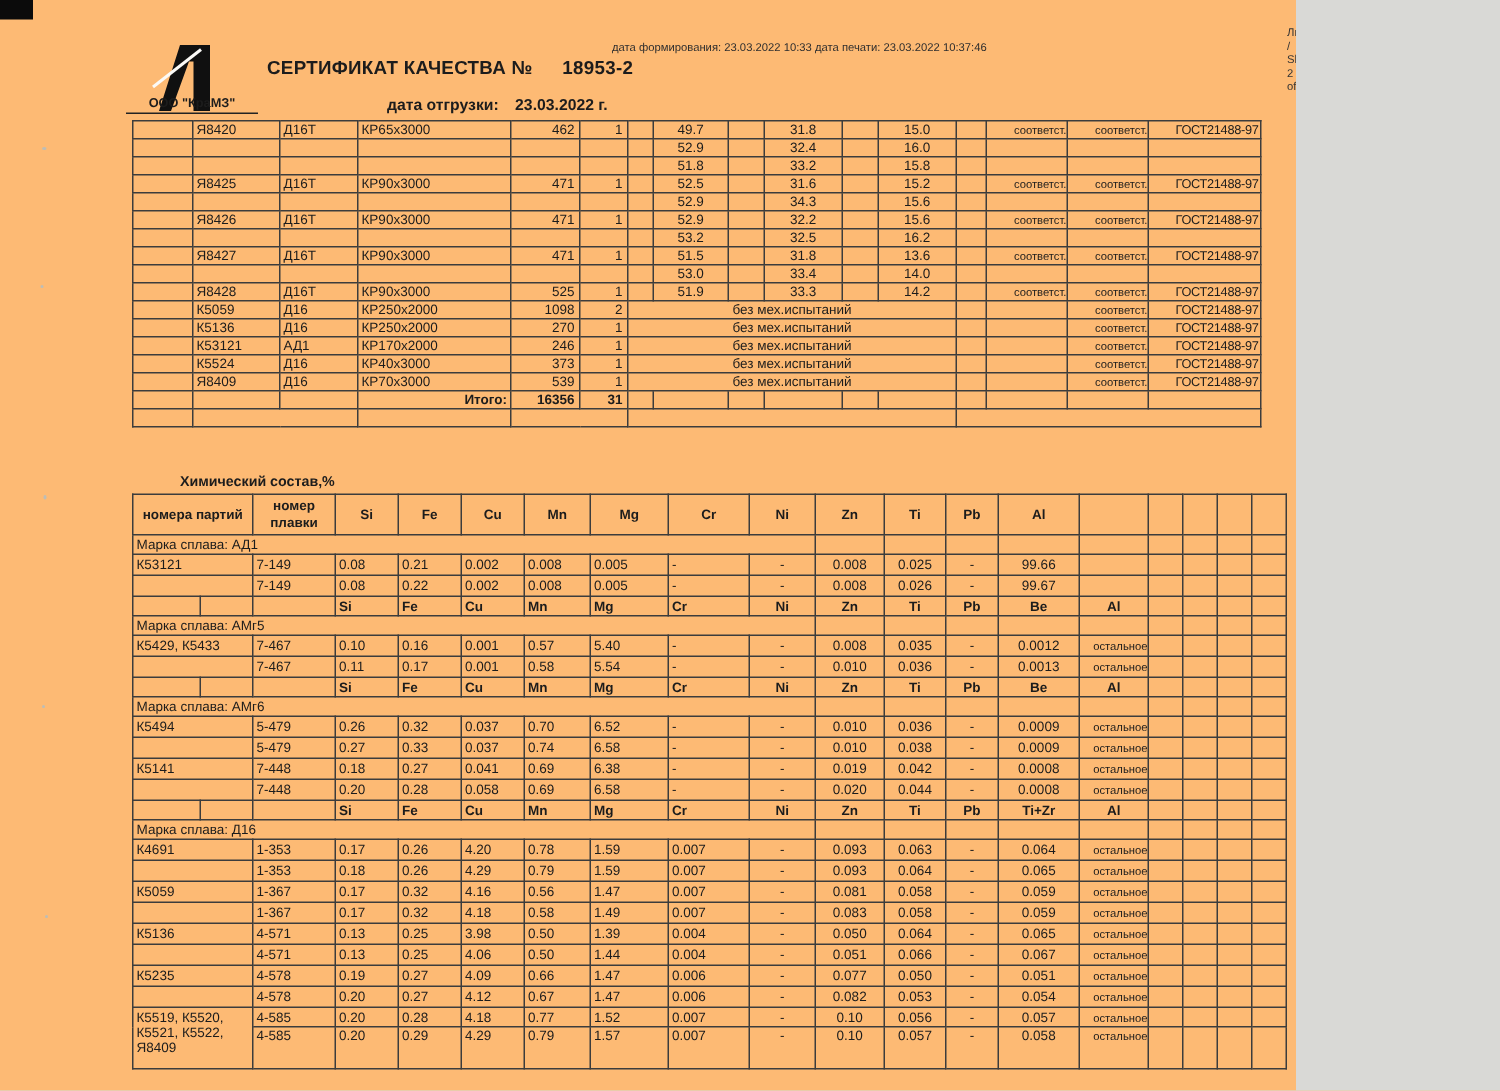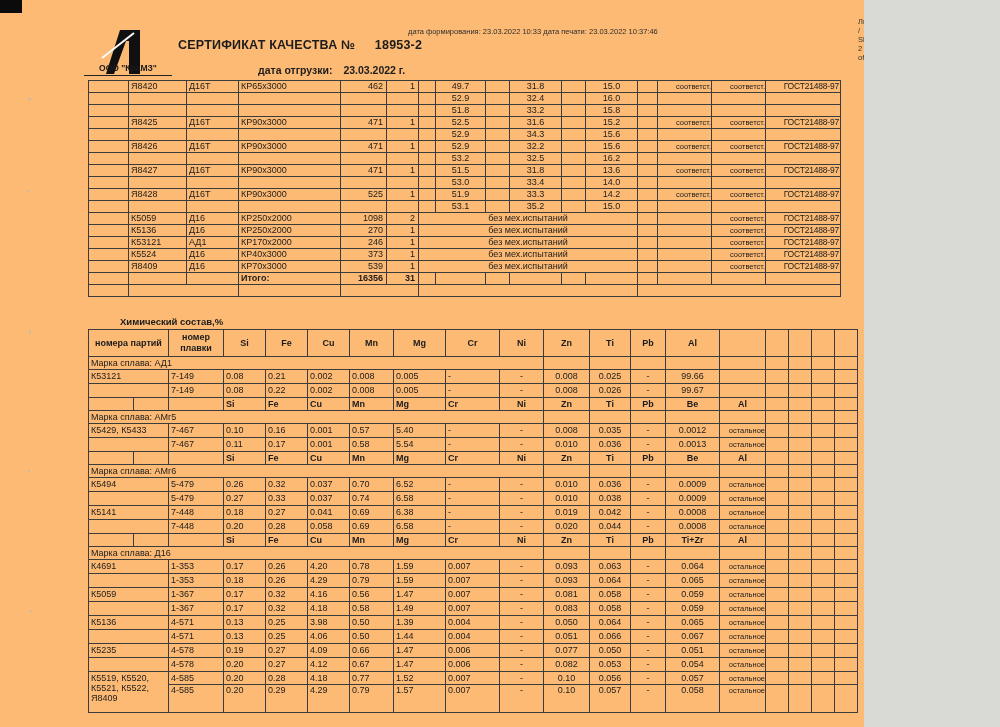--- a/index.html
+++ b/index.html
@@ -38,21 +38,21 @@
   .l  { text-align:left;  padding:0 2px; }
   .r  { text-align:right; padding:0 3px;margin-left:12px; }
   .c  { text-align:center; }
   .cf { text-align:right; font-size:7.5px; }
   .g  { text-align:right; font-size:8.5px; padding:0 1px; letter-spacing:-0.2px; }
   .hd { font-weight:bold; text-align:center; }
   .hd.l { text-align:left; }
   .sec { font-weight:normal; text-align:left; padding:0 2px; }
   .pre { white-space:pre-line; }
   .bt  { vertical-align:top; line-height:10px; padding-top:1px; }
-  .b   { font-weight:bold; }
+  .b   { font-weight:bold;text-align:right; }
 </style>
 </head>
 <body>
 
 <div class="page">
 
   <div class="corner-black"></div>
   <div class="speck" style="left:28px;top:98px;width:3px;height:2px;"></div>
   <div class="speck" style="left:27px;top:190px;width:2px;height:2px;"></div>
   <div class="speck" style="left:29px;top:330px;width:2px;height:3px;"></div>
@@ -274,38 +274,20 @@
           <td></td>
           <td class="c">51.9</td>
           <td></td>
           <td class="c">33.3</td>
           <td></td>
           <td class="c">14.2</td>
           <td></td>
           <td class="cf">соответст.</td>
           <td class="cf">соответст.</td>
           <td class="g">ГОСТ21488-97</td>
-        </tr>
-        <tr>
-          <td></td>
-          <td></td>
-          <td></td>
-          <td></td>
-          <td></td>
-          <td></td>
-          <td></td>
-          <td class="c">53.1</td>
-          <td></td>
-          <td class="c">35.2</td>
-          <td></td>
-          <td class="c">15.0</td>
-          <td></td>
-          <td></td>
-          <td></td>
-          <td></td>
         </tr>
         <tr>
           <td></td>
           <td class="l">К5059</td>
           <td class="l">Д16</td>
           <td class="l">КР250х2000</td>
           <td class="r">1098</td>
           <td class="r">2</td>
           <td class="c" colspan="6">без мех.испытаний</td>
           <td></td>

